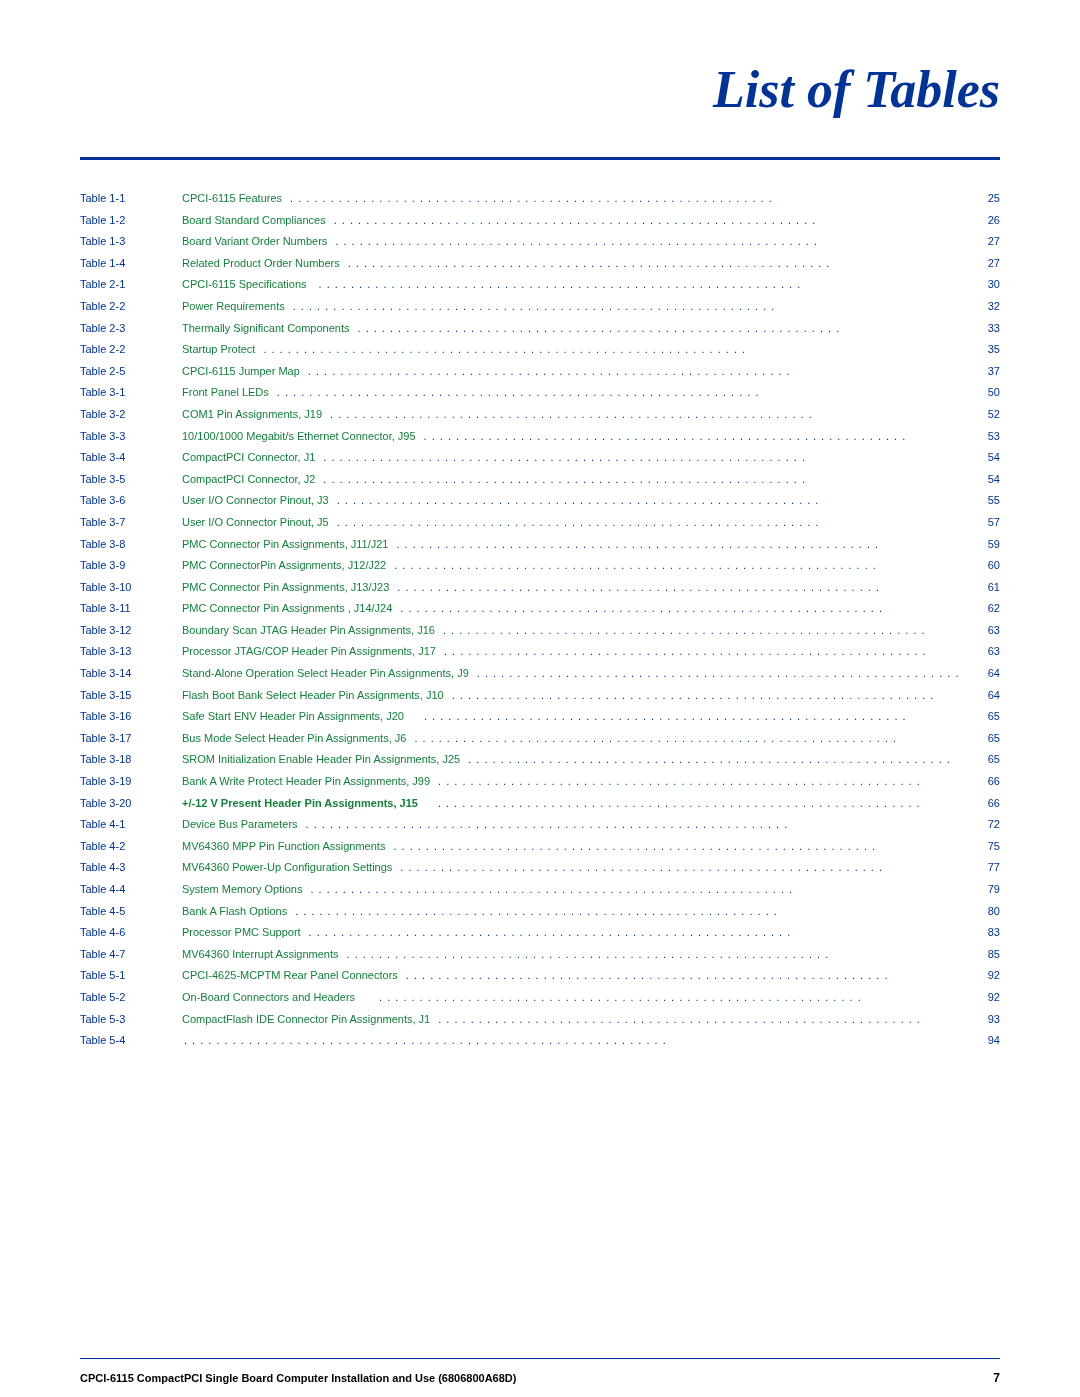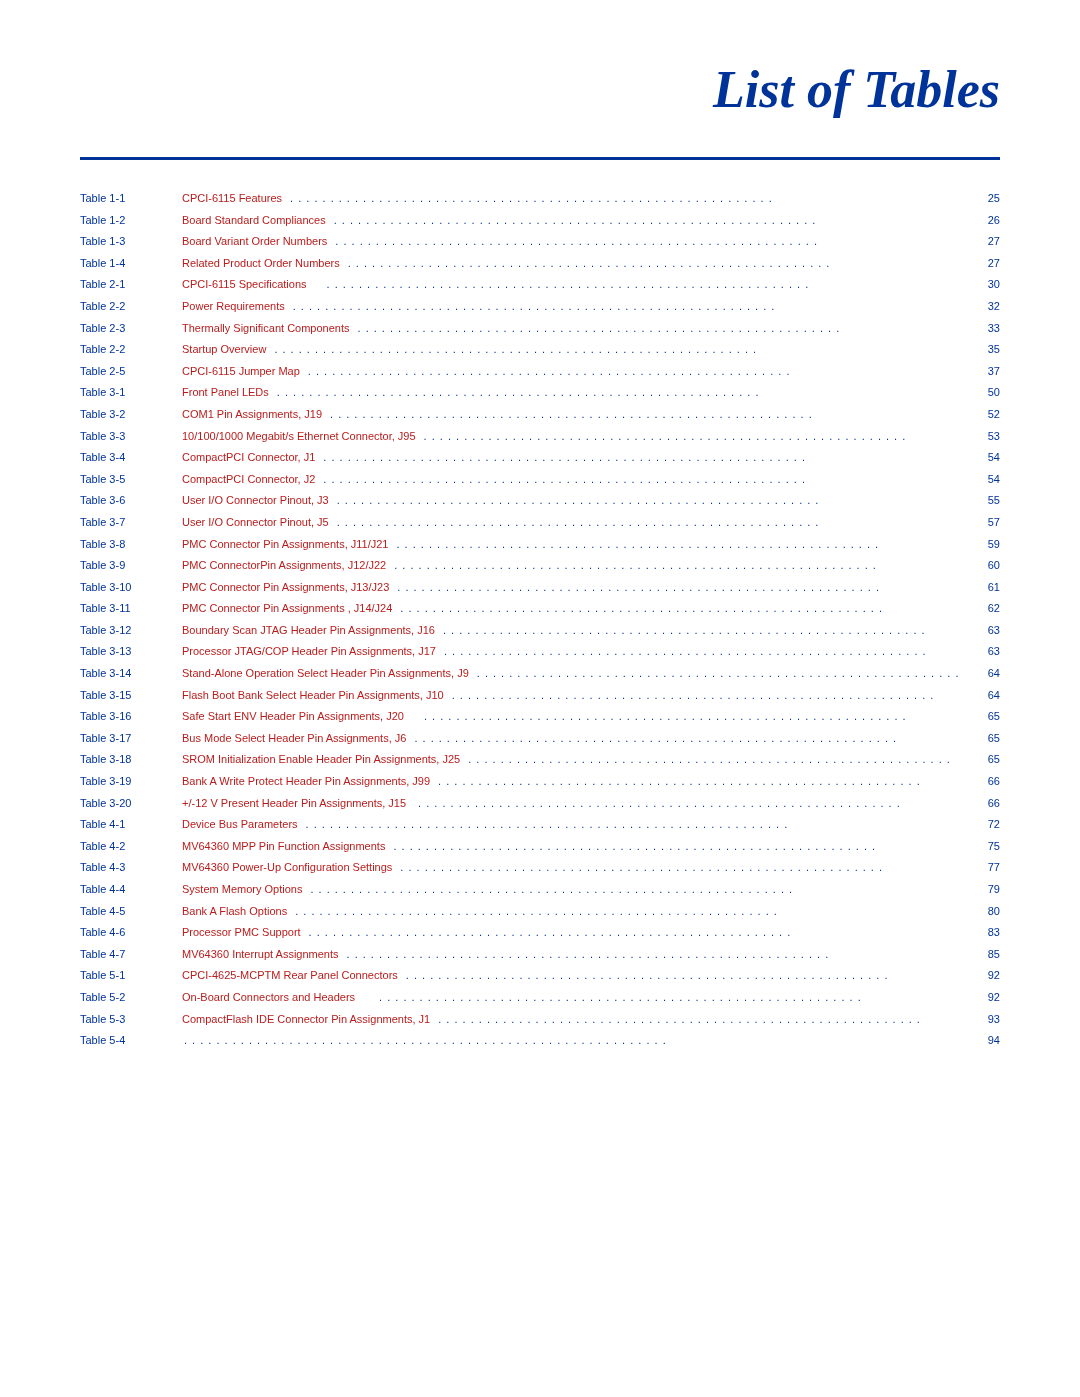--- a/index.html
+++ b/index.html
@@ -44,21 +44,21 @@
       font-size: 11px;
       line-height: 1.6;
     }
     .entry-label {
       color: #003399;
       font-weight: normal;
       min-width: 100px;
       flex-shrink: 0;
     }
     .entry-title {
-      color: #b91c1c;
+      color: #15803d;
       flex: 1;
       margin-left: 2px;
     }
     .entry-dots {
       color: #003399;
       flex: 1;
       overflow: hidden;
       white-space: nowrap;
       margin: 0 4px;
       letter-spacing: 1px;
@@ -116,39 +116,39 @@
     <span class="entry-page">27</span>
   </div>
       <div class="table-entry">
     <span class="entry-label">Table 1-4</span>
     <span class="entry-title" style="flex:none; margin-right:4px;">Related Product Order Numbers</span>
     <span class="entry-dots"> .  .  .  .  .  .  .  .  .  .  .  .  .  .  .  .  .  .  .  .  .  .  .  .  .  .  .  .  .  .  .  .  .  .  .  .  .  .  .  .  .  .  .  .  .  .  .  .  .  .  .  .  .  .  .  .  .  .  .  . </span>
     <span class="entry-page">27</span>
   </div>
       <div class="table-entry">
     <span class="entry-label">Table 2-1</span>
-    <span class="entry-title" style="flex:none; margin-right:16px;">CPCI-6115 Specifications</span>
+    <span class="entry-title" style="flex:none; margin-right:8px;">CPCI-6115 Specifications</span>
     <span class="entry-dots"> .  .  .  .  .  .  .  .  .  .  .  .  .  .  .  .  .  .  .  .  .  .  .  .  .  .  .  .  .  .  .  .  .  .  .  .  .  .  .  .  .  .  .  .  .  .  .  .  .  .  .  .  .  .  .  .  .  .  .  . </span>
     <span class="entry-page">30</span>
   </div>
       <div class="table-entry">
     <span class="entry-label">Table 2-2</span>
     <span class="entry-title" style="flex:none; margin-right:4px;">Power Requirements</span>
     <span class="entry-dots"> .  .  .  .  .  .  .  .  .  .  .  .  .  .  .  .  .  .  .  .  .  .  .  .  .  .  .  .  .  .  .  .  .  .  .  .  .  .  .  .  .  .  .  .  .  .  .  .  .  .  .  .  .  .  .  .  .  .  .  . </span>
     <span class="entry-page">32</span>
   </div>
       <div class="table-entry">
     <span class="entry-label">Table 2-3</span>
     <span class="entry-title" style="flex:none; margin-right:4px;">Thermally Significant Components</span>
     <span class="entry-dots"> .  .  .  .  .  .  .  .  .  .  .  .  .  .  .  .  .  .  .  .  .  .  .  .  .  .  .  .  .  .  .  .  .  .  .  .  .  .  .  .  .  .  .  .  .  .  .  .  .  .  .  .  .  .  .  .  .  .  .  . </span>
     <span class="entry-page">33</span>
   </div>
       <div class="table-entry">
     <span class="entry-label">Table 2-2</span>
-    <span class="entry-title" style="flex:none; margin-right:4px;">Startup Overview</span>
+    <span class="entry-title" style="flex:none; margin-right:4px;">Startup Protect</span>
     <span class="entry-dots"> .  .  .  .  .  .  .  .  .  .  .  .  .  .  .  .  .  .  .  .  .  .  .  .  .  .  .  .  .  .  .  .  .  .  .  .  .  .  .  .  .  .  .  .  .  .  .  .  .  .  .  .  .  .  .  .  .  .  .  . </span>
     <span class="entry-page">35</span>
   </div>
       <div class="table-entry">
     <span class="entry-label">Table 2-5</span>
     <span class="entry-title" style="flex:none; margin-right:4px;">CPCI-6115 Jumper Map</span>
     <span class="entry-dots"> .  .  .  .  .  .  .  .  .  .  .  .  .  .  .  .  .  .  .  .  .  .  .  .  .  .  .  .  .  .  .  .  .  .  .  .  .  .  .  .  .  .  .  .  .  .  .  .  .  .  .  .  .  .  .  .  .  .  .  . </span>
     <span class="entry-page">37</span>
   </div>
       <div class="table-entry">
@@ -260,21 +260,21 @@
     <span class="entry-page">65</span>
   </div>
       <div class="table-entry">
     <span class="entry-label">Table 3-19</span>
     <span class="entry-title" style="flex:none; margin-right:4px;">Bank A Write Protect Header Pin Assignments, J99</span>
     <span class="entry-dots"> .  .  .  .  .  .  .  .  .  .  .  .  .  .  .  .  .  .  .  .  .  .  .  .  .  .  .  .  .  .  .  .  .  .  .  .  .  .  .  .  .  .  .  .  .  .  .  .  .  .  .  .  .  .  .  .  .  .  .  . </span>
     <span class="entry-page">66</span>
   </div>
       <div class="table-entry">
     <span class="entry-label">Table 3-20</span>
-    <span class="entry-title" style="flex:none; margin-right:8px;">+/-12 V Present Header Pin Assignments, J15</span>
+    <span class="entry-title" style="flex:none; margin-right:16px;font-weight:bold;">+/-12 V Present Header Pin Assignments, J15</span>
     <span class="entry-dots"> .  .  .  .  .  .  .  .  .  .  .  .  .  .  .  .  .  .  .  .  .  .  .  .  .  .  .  .  .  .  .  .  .  .  .  .  .  .  .  .  .  .  .  .  .  .  .  .  .  .  .  .  .  .  .  .  .  .  .  . </span>
     <span class="entry-page">66</span>
   </div>
       <div class="table-entry">
     <span class="entry-label">Table 4-1</span>
     <span class="entry-title" style="flex:none; margin-right:4px;">Device Bus Parameters</span>
     <span class="entry-dots"> .  .  .  .  .  .  .  .  .  .  .  .  .  .  .  .  .  .  .  .  .  .  .  .  .  .  .  .  .  .  .  .  .  .  .  .  .  .  .  .  .  .  .  .  .  .  .  .  .  .  .  .  .  .  .  .  .  .  .  . </span>
     <span class="entry-page">72</span>
   </div>
       <div class="table-entry">
@@ -330,13 +330,17 @@
     <span class="entry-title" style="flex:none; margin-right:4px;">CompactFlash IDE Connector Pin Assignments, J1</span>
     <span class="entry-dots"> .  .  .  .  .  .  .  .  .  .  .  .  .  .  .  .  .  .  .  .  .  .  .  .  .  .  .  .  .  .  .  .  .  .  .  .  .  .  .  .  .  .  .  .  .  .  .  .  .  .  .  .  .  .  .  .  .  .  .  . </span>
     <span class="entry-page">93</span>
   </div>
       <div class="table-entry">
     <span class="entry-label">Table 5-4</span>
     <span class="entry-dots"> .  .  .  .  .  .  .  .  .  .  .  .  .  .  .  .  .  .  .  .  .  .  .  .  .  .  .  .  .  .  .  .  .  .  .  .  .  .  .  .  .  .  .  .  .  .  .  .  .  .  .  .  .  .  .  .  .  .  .  . </span>
     <span class="entry-page">94</span>
   </div>
     </div>
+  <div class="footer">
+    <span class="footer-text">CPCI-6115 CompactPCI Single Board Computer Installation and Use (6806800A68D)</span>
+    <span class="footer-page">7</span>
+  </div>
 </div>
 
 </body></html>

